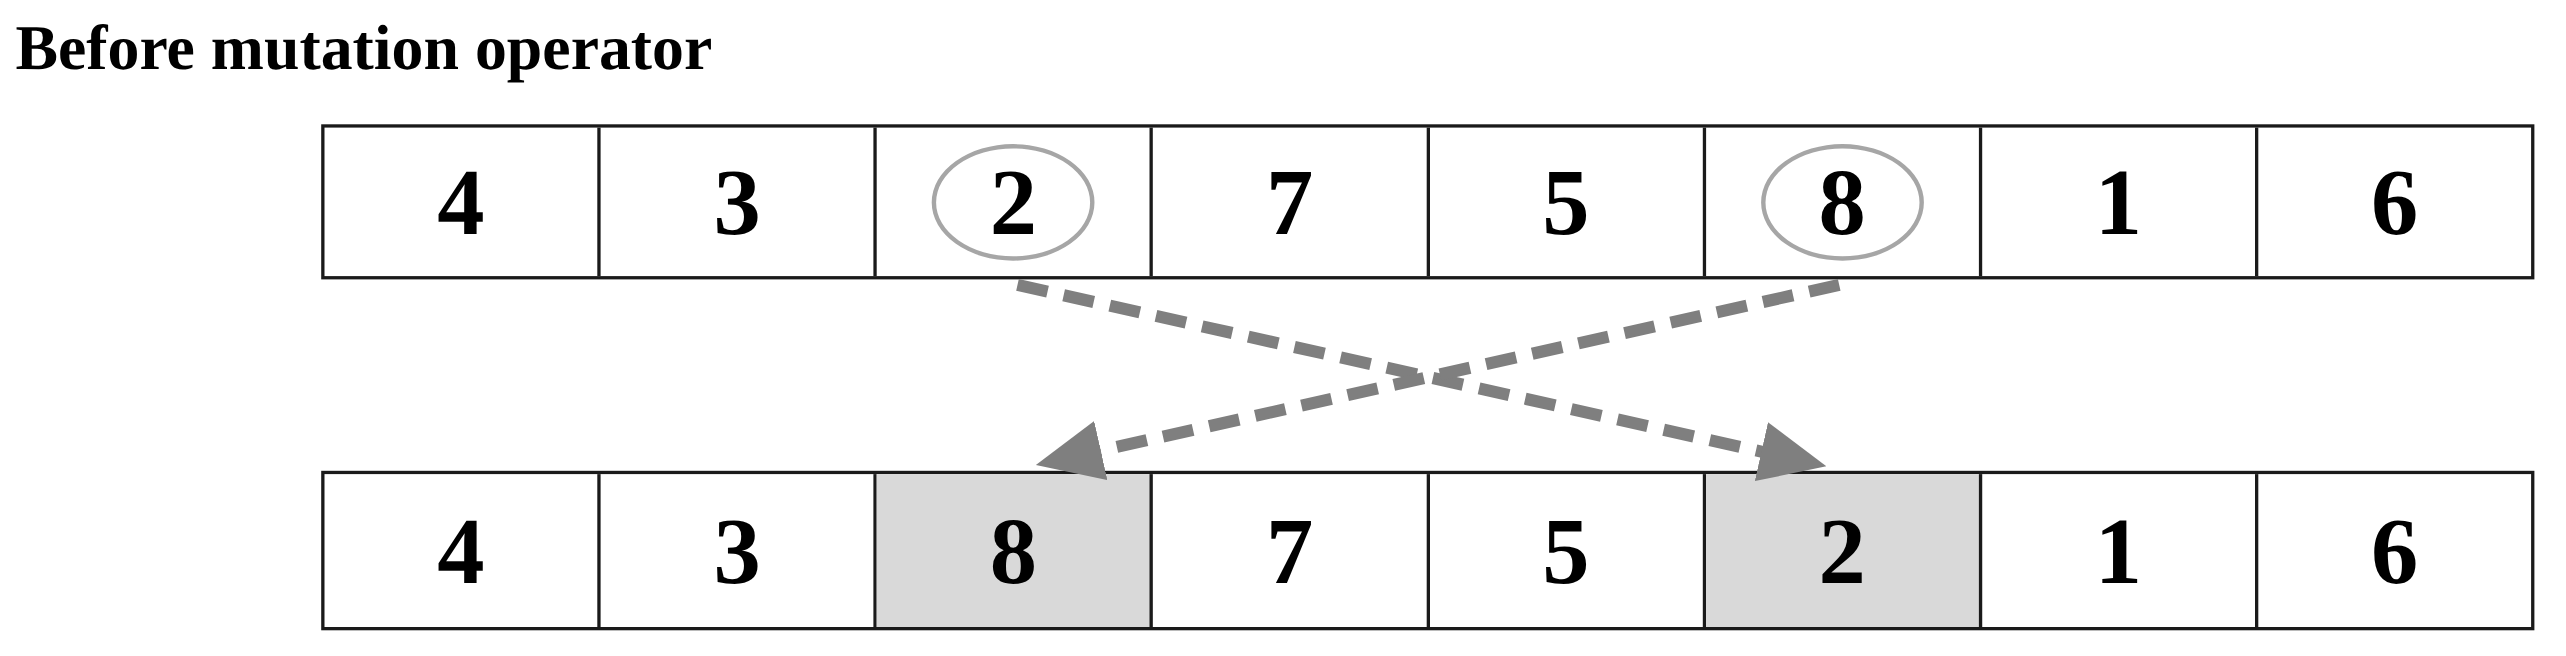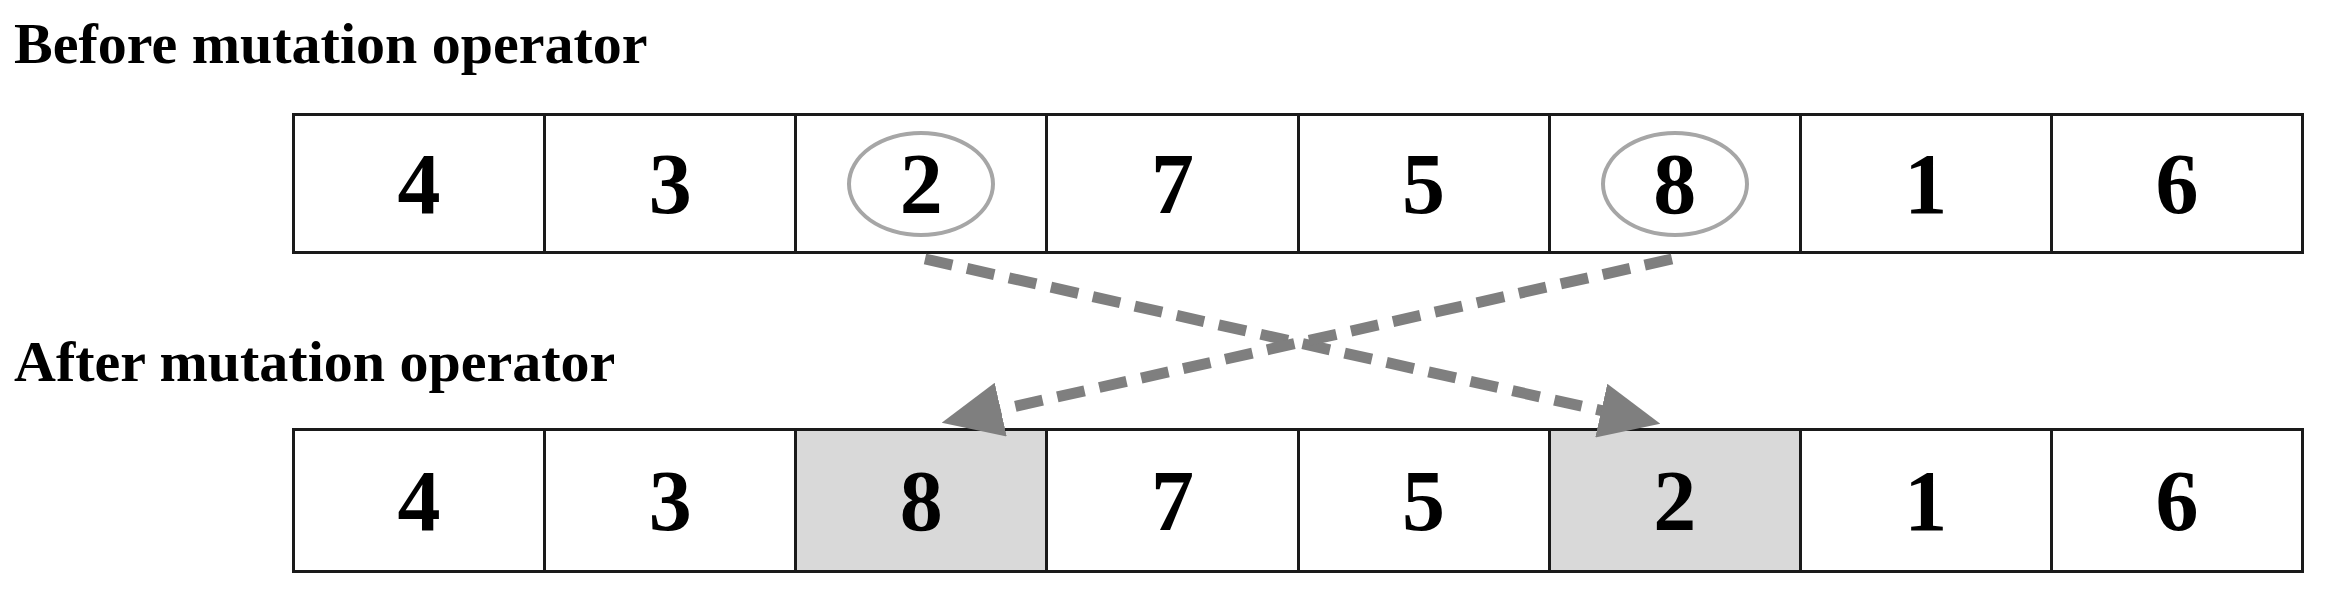--- a/index.html
+++ b/index.html
@@ -108,21 +108,20 @@
         <span class="cell-value">8</span>
       </div>
       <div class="cell">
         <span class="cell-value">1</span>
       </div>
       <div class="cell">
         <span class="cell-value">6</span>
       </div>
     </div>
 
-  <div class="title title-after">After mutation operator</div>
 
   <div class="array array-after">
       <div class="cell">
         <span class="cell-value">4</span>
       </div>
       <div class="cell">
         <span class="cell-value">3</span>
       </div>
       <div class="cell highlight">
         <span class="cell-value">8</span>

